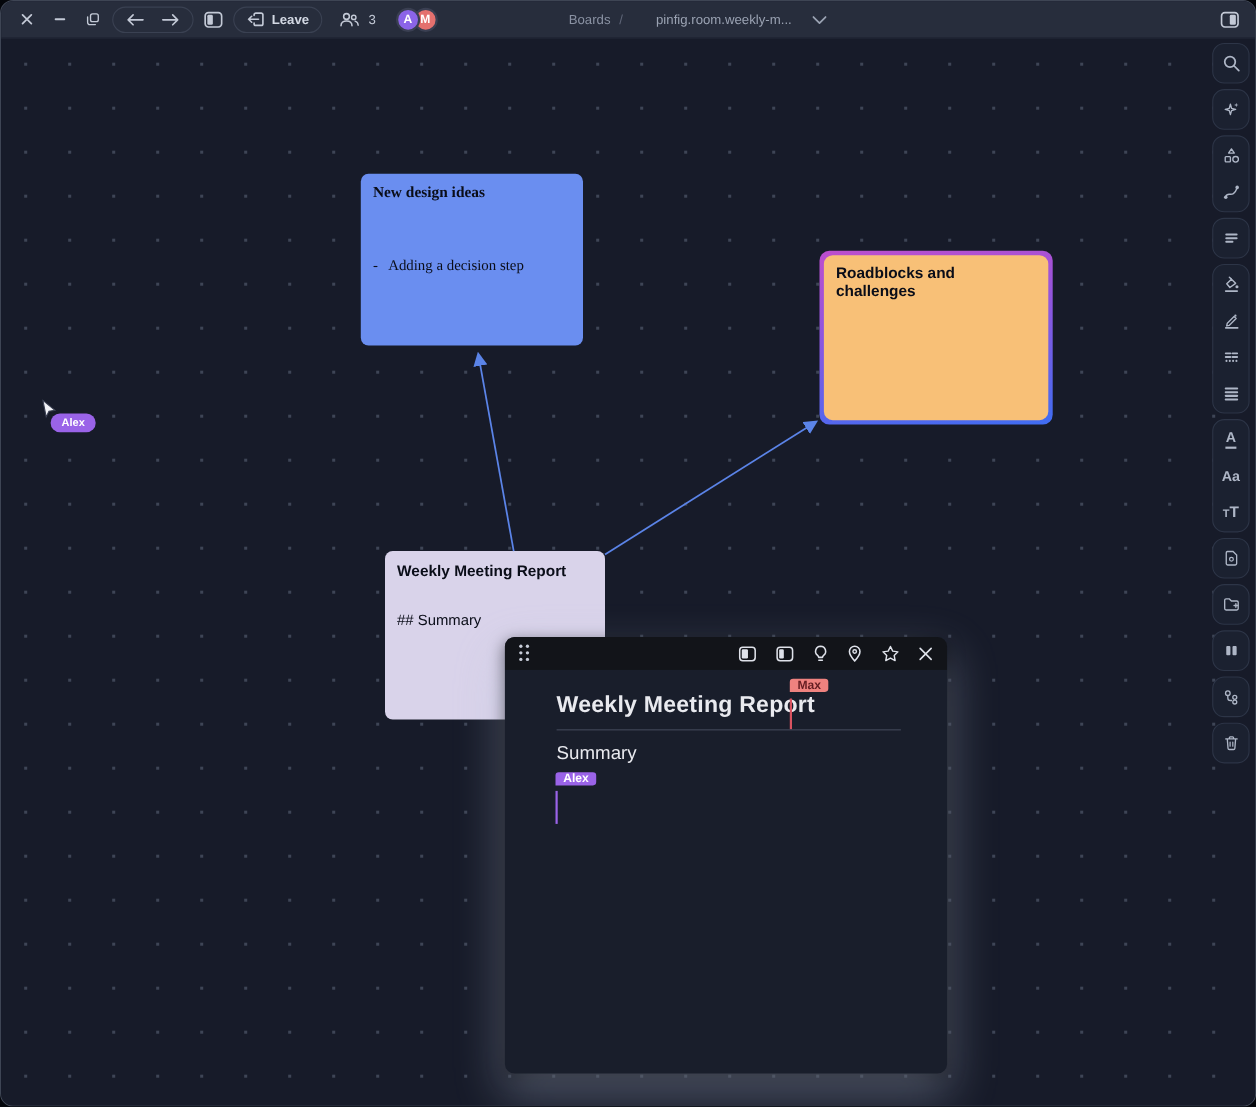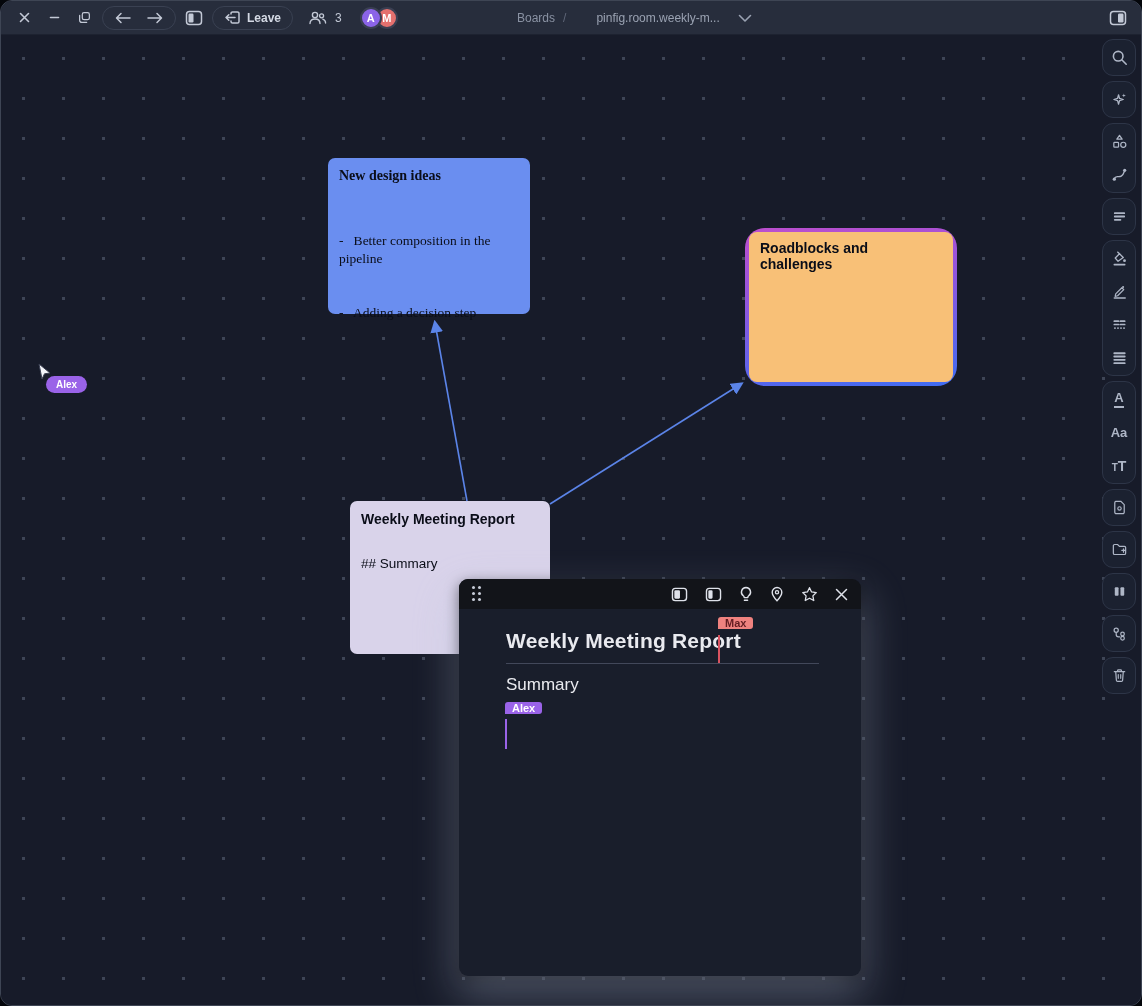--- a/index.html
+++ b/index.html
@@ -41,21 +41,21 @@
     background-image:radial-gradient(circle 1.5px at 1.5px 1.5px, #3e4556 99%, transparent);
     background-size:40px 40px; background-position:21px 22px;
   }
 
   
   .note { position:absolute; border-radius:7px; color:#0a0d18; padding:10px 11px; }
   .note-title { font-size:14px; font-weight:bold; margin-bottom:12px; }
   .note-body { font-size:13.5px; line-height:18px; white-space:pre-wrap; }
   .note-blue { left:327px; top:157px; width:202px; height:156px; background:#6a8ef0;font-family:Liberation Serif, serif; }
   .note-blue .note-body div { margin:0; }
-  .note-orange-wrap { position:absolute; left:744px; top:227px; width:212px; height:158px; border-radius:20px; padding:4px;
+  .note-orange-wrap { position:absolute; left:744px; top:227px; width:212px; height:158px; border-radius:9px; padding:4px;
       background:linear-gradient(172deg, #bd4ecd 0%, #8e56de 42%, #3f6df2 100%); }
   .note-orange { width:100%; height:100%; background:#f8c077; border-radius:8px; padding:8px 11px; color:#0a0d18; }
   .note-lavender { left:349px; top:500px; width:200px; height:153px; background:#d9d3ea; }
   .note-lavender .note-body { font-weight:normal;margin-top:28px; }
 
   
   .connector-layer { position:absolute; inset:0; pointer-events:none; }
 
   
   .canvas-cursor { position:absolute; left:36px; top:362px; z-index:5; }
@@ -181,21 +181,20 @@
           </svg>
       </div>
     </div>
   </div>
 
   <div class="canvas"></div>
 
   <div class="note note-blue">
     <div class="note-title">New design ideas</div>
     <div class="note-body">
-      <div>-   Better composition in the pipeline</div>
       <div>-   Adding a decision step</div>
     </div>
   </div>
 
   <div class="note-orange-wrap">
     <div class="note-orange">
       <div class="note-title">Roadblocks and challenges</div>
     </div>
   </div>
 

